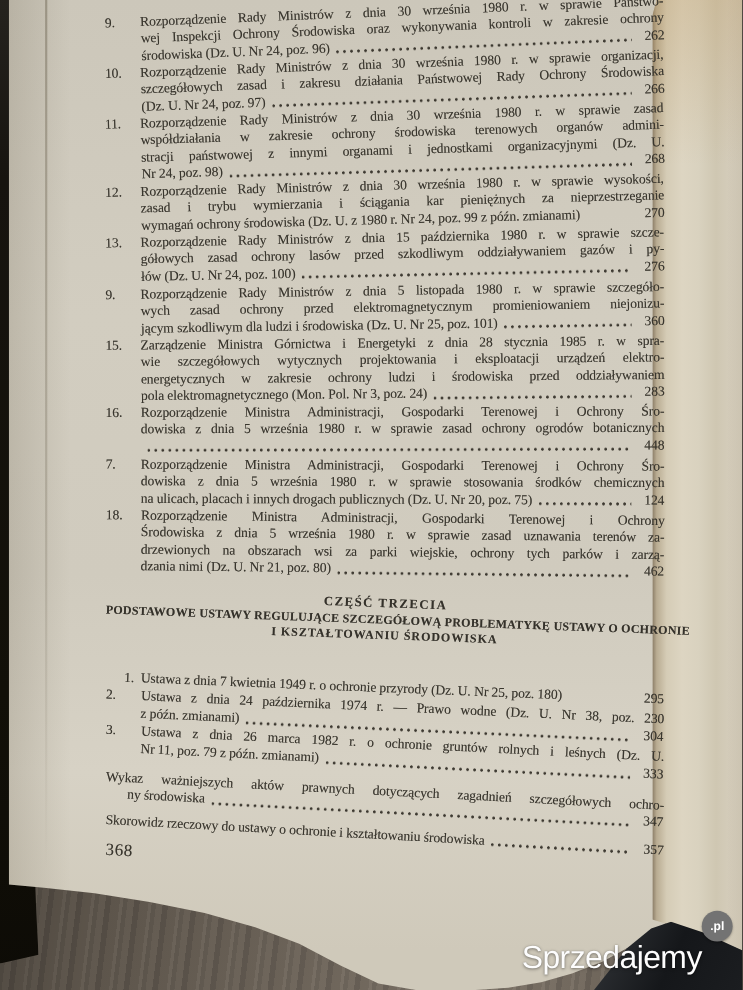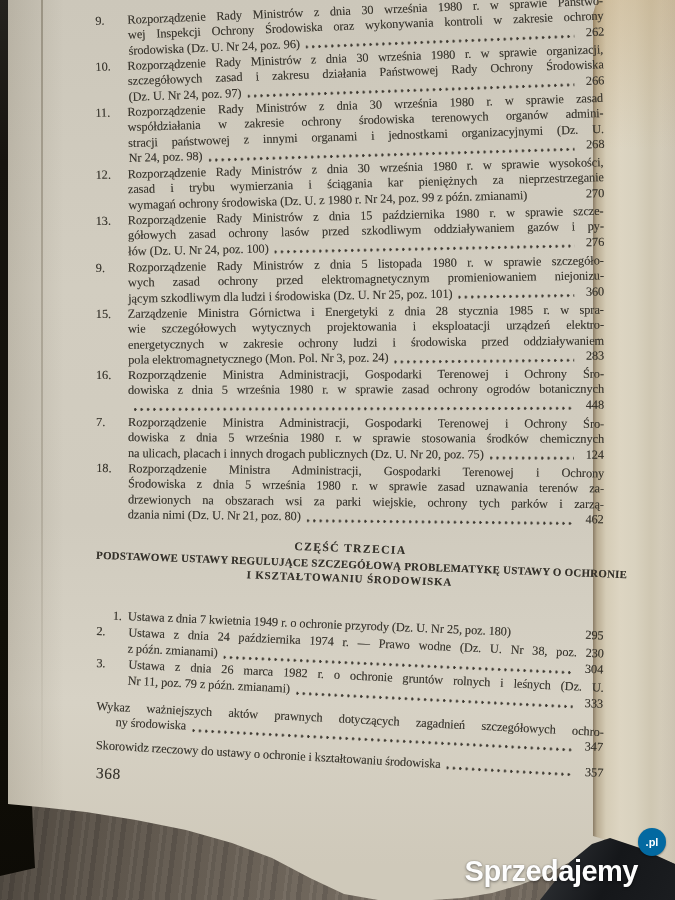--- a/index.html
+++ b/index.html
@@ -90,26 +90,26 @@
   #toc-extras{margin-top:12px;}
   #toc-extras .entry + .entry{margin-top:8px;}
   .pageno{margin-top:10px;font-size:15.5px;letter-spacing:.5px;width:70px;
     transform:rotate(3deg);transform-origin:0 50%;}
 
   
   .watermark{position:absolute;left:452px;top:824px;width:220px;height:72px;
     font-family:"Liberation Sans","DejaVu Sans",sans-serif;}
   .brand{
     position:absolute;right:34px;bottom:8px;
-    font-size:29px;font-weight:bold;letter-spacing:-.5px;color:#fdfdfd;
+    font-size:29px;font-weight:normal;letter-spacing:-.5px;color:#fdfdfd;
     text-shadow:0 1px 3px rgba(0,0,0,.45),0 0 1px rgba(0,0,0,.25);
   }
   .badge{
     position:absolute;right:6px;top:4px;width:28px;height:28px;border-radius:50%;
-    background:#0369a1;color:#fff;font-size:11px;font-weight:bold;
+    background:#737373;color:#fff;font-size:11px;font-weight:bold;
     display:flex;align-items:center;justify-content:center;
     box-shadow:0 1px 2px rgba(0,0,0,.35);
   }
 </style>
 </head>
 <body>
 
 <div id="stage">
   <div class="floor"></div>
   <div class="corner-top"></div>

